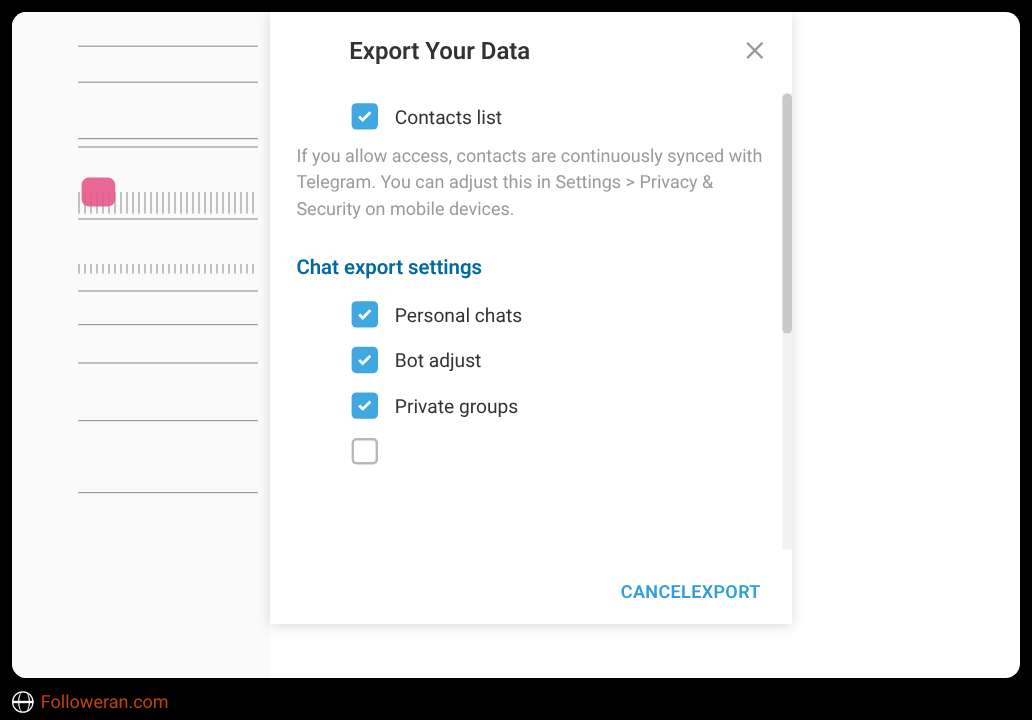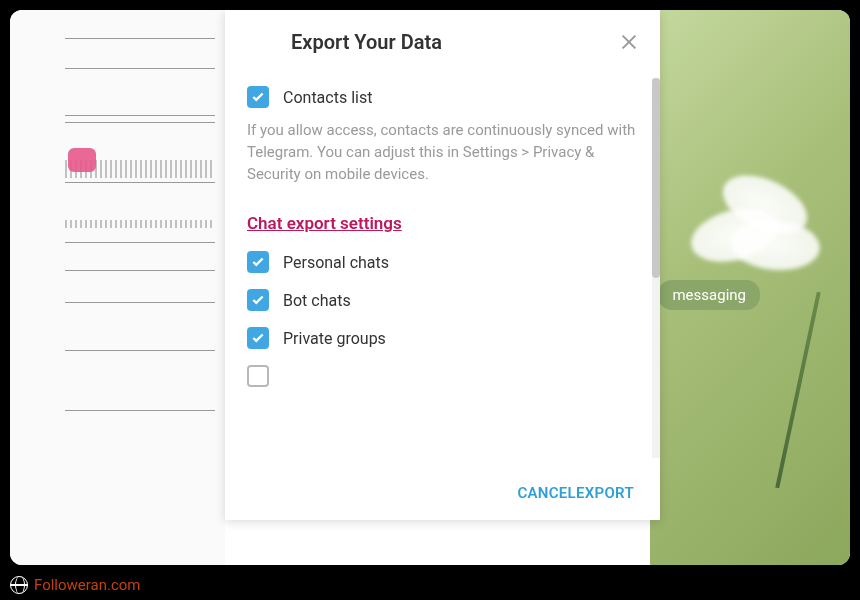--- a/index.html
+++ b/index.html
@@ -160,20 +160,21 @@
       width: 8px;
       height: 200px;
       background: #c8c8c8;
       border-radius: 4px;
     }
     .checkbox-row {
       display: flex;
       align-items: center;
       gap: 14px;
       padding: 8px 0;
+      margin-left: 46px;
     }
     .checkbox {
       width: 22px;
       height: 22px;
       border-radius: 4px;
       display: flex;
       align-items: center;
       justify-content: center;
       flex-shrink: 0;
       cursor: pointer;
@@ -195,23 +196,22 @@
     }
     .description {
       font-size: 15px;
       color: #9a9a9a;
       line-height: 1.45;
       padding: 4px 0 18px 0;
     }
     .section-heading {
       font-size: 17px;
       font-weight: 600;
-      color: #be185d;
+      color: #0369a1;
       padding: 10px 0 10px 0;
-      text-decoration: underline;
     }
     .indented {
       padding-left: 38px;
     }
     .dialog-footer {
       display: flex;
       justify-content: flex-end;
       padding: 18px 26px;
     }
     .footer-btn {
@@ -273,31 +273,20 @@
     <div class="bg-left-line" style="top:172px;"></div>
     <div class="bg-left-scribble" style="top:210px; height:8px;"></div>
     <div class="bg-left-line" style="top:232px;"></div>
     <div class="bg-left-line" style="top:260px;"></div>
     <div class="bg-left-line" style="top:292px;"></div>
     <div class="bg-left-line" style="top:340px;"></div>
     <div class="bg-left-line" style="top:400px;"></div>
     <div class="pink-blob"></div>
   </div>
 
-  <div class="bg-right">
-    <div class="flower">
-      <div class="flower-petal" style="left:10px; top:60px; transform:rotate(-15deg);"></div>
-      <div class="flower-petal" style="left:40px; top:30px; transform:rotate(25deg);"></div>
-      <div class="flower-petal" style="left:50px; top:70px; transform:rotate(5deg);"></div>
-    </div>
-    <div class="flower-stem"></div>
-    <div class="badge">
-      <span>messaging</span>
-    </div>
-  </div>
 
   <div class="dialog">
     <div class="dialog-header">
       <div class="dialog-title">Export Your Data</div>
       <div class="close-btn"></div>
     </div>
 
     <div class="dialog-body">
 
       <div class="checkbox-row">
@@ -320,21 +309,21 @@
         </div>
         <span class="checkbox-label">Personal chats</span>
       </div>
 
       <div class="checkbox-row">
         <div class="checkbox checked">
           <svg viewBox="0 0 24 24">
               <path fill="none" stroke="#fff" stroke-width="4" d="M4 12l5 5L20 6"></path>
             </svg>
         </div>
-        <span class="checkbox-label">Bot chats</span>
+        <span class="checkbox-label">Bot adjust</span>
       </div>
 
       <div class="checkbox-row">
         <div class="checkbox checked">
           <svg viewBox="0 0 24 24">
               <path fill="none" stroke="#fff" stroke-width="4" d="M4 12l5 5L20 6"></path>
             </svg>
         </div>
         <span class="checkbox-label">Private groups</span>
       </div>

